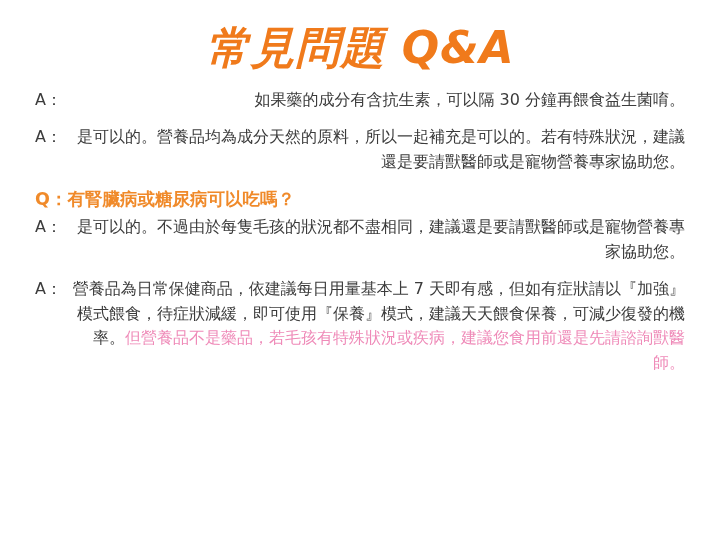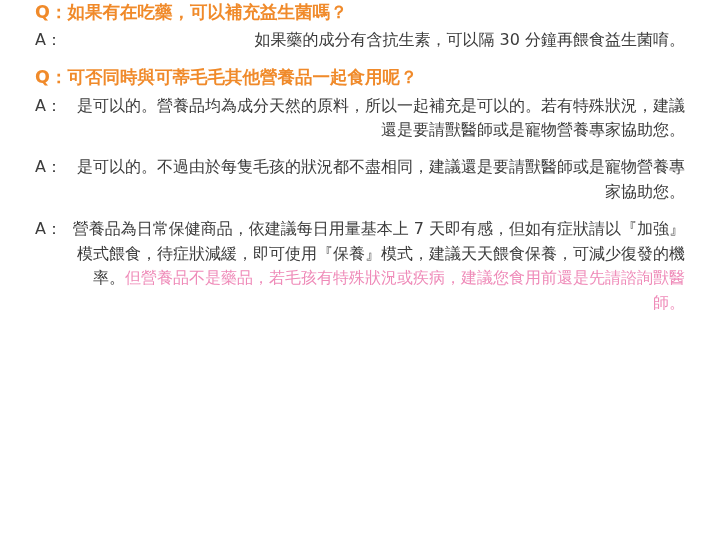--- a/index.html
+++ b/index.html
@@ -66,40 +66,40 @@
   }
   .block-last {
     margin-bottom: 0;
   }
 </style>
 </head>
 <body>
 
 <div class="page">
 
+  <div class="title">常見問題 Q&amp;A</div>
 
   <div class="qa-list">
 
     <div class="qa-block">
-      <div class="question">Q：如果有在吃藥，可以補充益生菌嗎？</div>
       <div class="answer">
         <span class="marker">A：</span>
         <span class="atext"><span>如果藥的成分有含抗生素，可以隔 30 分鐘再餵食益生菌唷。</span><span class="highlight"></span></span>
       </div>
     </div>
 
     <div class="qa-block">
-      <div class="question">Q：可否同時與可蒂毛毛其他營養品一起食用呢？</div>
       <div class="answer">
         <span class="marker">A：</span>
         <span class="atext"><span>是可以的。營養品均為成分天然的原料，所以一起補充是可以的。若有特殊狀況，建議還是要請獸醫師或是寵物營養專家協助您。</span><span class="highlight"></span></span>
       </div>
     </div>
 
     <div class="qa-block">
+      <div class="question">Q：有腎臟病或糖尿病可以吃嗎？</div>
       <div class="answer">
         <span class="marker">A：</span>
         <span class="atext"><span>是可以的。不過由於每隻毛孩的狀況都不盡相同，建議還是要請獸醫師或是寵物營養專家協助您。</span><span class="highlight"></span></span>
       </div>
     </div>
 
     <div class="qa-block block-last">
       <div class="answer">
         <span class="marker">A：</span>
         <span class="atext"><span>營養品為日常保健商品，依建議每日用量基本上 7 天即有感，但如有症狀請以『加強』模式餵食，待症狀減緩，即可使用『保養』模式，建議天天餵食保養，可減少復發的機率。</span><span class="highlight">但營養品不是藥品，若毛孩有特殊狀況或疾病，建議您食用前還是先請諮詢獸醫師。</span></span>

